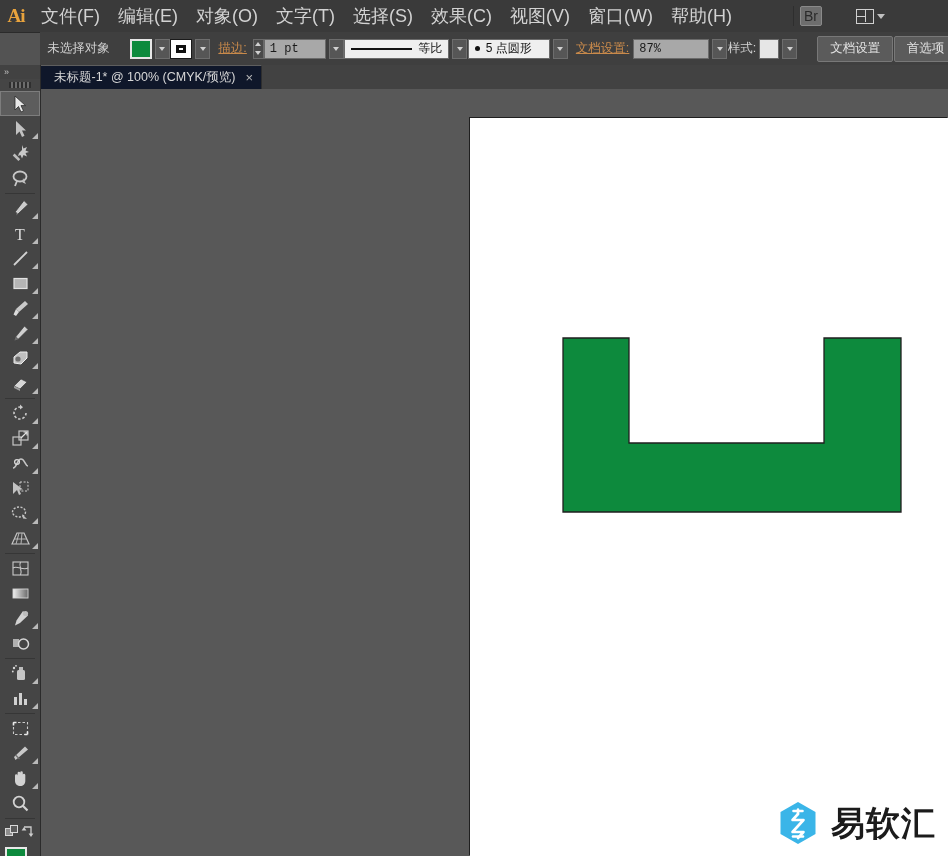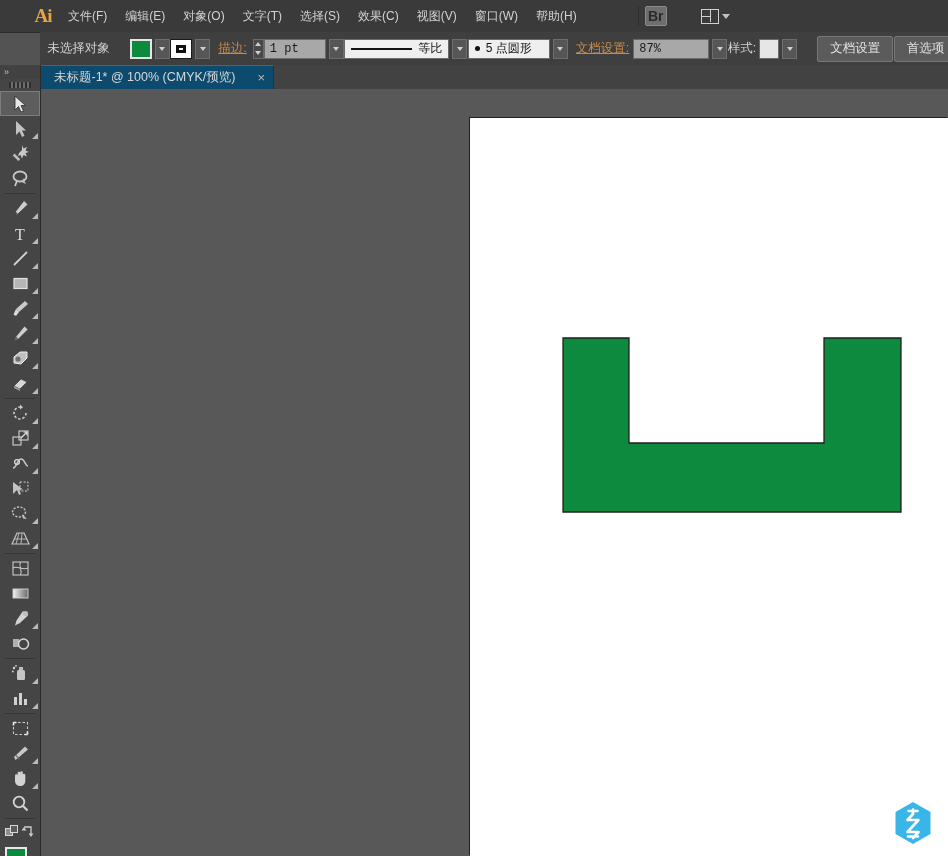--- a/index.html
+++ b/index.html
@@ -15,31 +15,30 @@
   
   .menubar{
     position:absolute;left:0;top:0;width:948px;height:32px;
     background:#3a3a3a;display:flex;align-items:center;
     border-bottom:1px solid #2b2b2b;
   }
   .ai-logo{
     width:32px;height:32px;display:flex;align-items:center;justify-content:center;
     color:#e8a33d;font-weight:bold;font-size:19px;font-family:"Liberation Serif",serif;
     letter-spacing:-1px;
-    margin-left:27px;
   }
   .menu-item{
-    padding:0 9px;height:32px;line-height:32px;color:#d2d2d2;font-size:12px;
+    padding:0 9px;height:32px;line-height:32px;color:#d2d2d2;font-size:18px;
     white-space:nowrap;cursor:default;text-align:center;
   }
   .menubar-right{margin-left:auto;display:flex;align-items:center;padding-right:10px;gap:6px;}
   .br-btn{
     width:20px;height:18px;background:#6e6e6e;border:1px solid #8a8a8a;border-radius:2px;
     font-size:14px;color:#2a2a2a;display:flex;align-items:center;justify-content:center;
-    font-weight:bold;
+    font-weight:normal;
   }
   .sep-v{width:1px;height:20px;background:#2e2e2e;margin:0 6px;}
   .ws-btn{display:flex;align-items:center;gap:3px;}
   .ws-icon{width:18px;height:15px;border:1.5px solid #d0d0d0;position:relative;box-sizing:border-box;}
   .ws-icon:before{content:"";position:absolute;left:0;top:6px;width:8px;height:1.5px;background:#d0d0d0;}
   .ws-icon:after{content:"";position:absolute;left:8px;top:0;width:1.5px;height:12px;background:#d0d0d0;}
   .caret{width:0;height:0;border-left:4px solid transparent;border-right:4px solid transparent;border-top:5px solid #c0c0c0;}
 
   
   .controlbar{
@@ -89,22 +88,22 @@
     color:#e2e2e2;font-size:12.5px;display:flex;align-items:center;justify-content:center;
     padding:12px 12px;white-space:nowrap;
   }
 
   
   .tabbar{
     position:absolute;left:0;top:65px;width:948px;height:24px;
     background:#424242;border-bottom:1px solid #2b2b2b;display:flex;align-items:flex-end;
   }
   .doc-tab{
-    height:23px;background:#0c4a6e;border-right:1px solid #2e2e2e;border-top:1px solid #5e5e5e;
-    display:flex;align-items:center;padding:0 8px 0 14px;gap:22px;
+    height:23px;background:#0f172a;border-right:1px solid #2e2e2e;border-top:1px solid #5e5e5e;
+    display:flex;align-items:center;padding:0 8px 0 14px;gap:10px;
     color:#d8d8d8;font-size:12.5px;white-space:nowrap;margin-left:40px;
   }
   .tab-close{color:#b8b8b8;font-size:13px;line-height:1;}
 
   
   .toolpanel{
     position:absolute;left:0;top:65px;width:40px;height:791px;background:#454545;
     border-right:1px solid #2b2b2b;z-index:5;
   }
   .tp-head{
@@ -529,16 +528,17 @@
       </svg>
     </div>
 
     <div class="watermark">
       <svg width="46" height="46" viewBox="0 0 46 46">
         <path d="M23 2 L40.5 12 L40.5 34 L23 44 L5.5 34 L5.5 12 Z" fill="#3ab5e8"></path>
         <path d="M23 9.5 L23 14 M18.5 11 L27.5 11" stroke="#ffffff" stroke-width="2.6" fill="none" stroke-linecap="round"></path>
         <path d="M23 14 L17.5 20 L28.5 20 L23 26 L17.5 32 L28.5 32 L23 38" fill="none" stroke="#ffffff" stroke-width="2.6" stroke-linejoin="round" stroke-linecap="round"></path>
         <path d="M18 36.5 L28 36.5" stroke="#ffffff" stroke-width="2.6" stroke-linecap="round"></path>
       </svg>
+      <div class="wm-text">易软汇</div>
     </div>
   </div>
 
 </div>
 
 </body></html>

